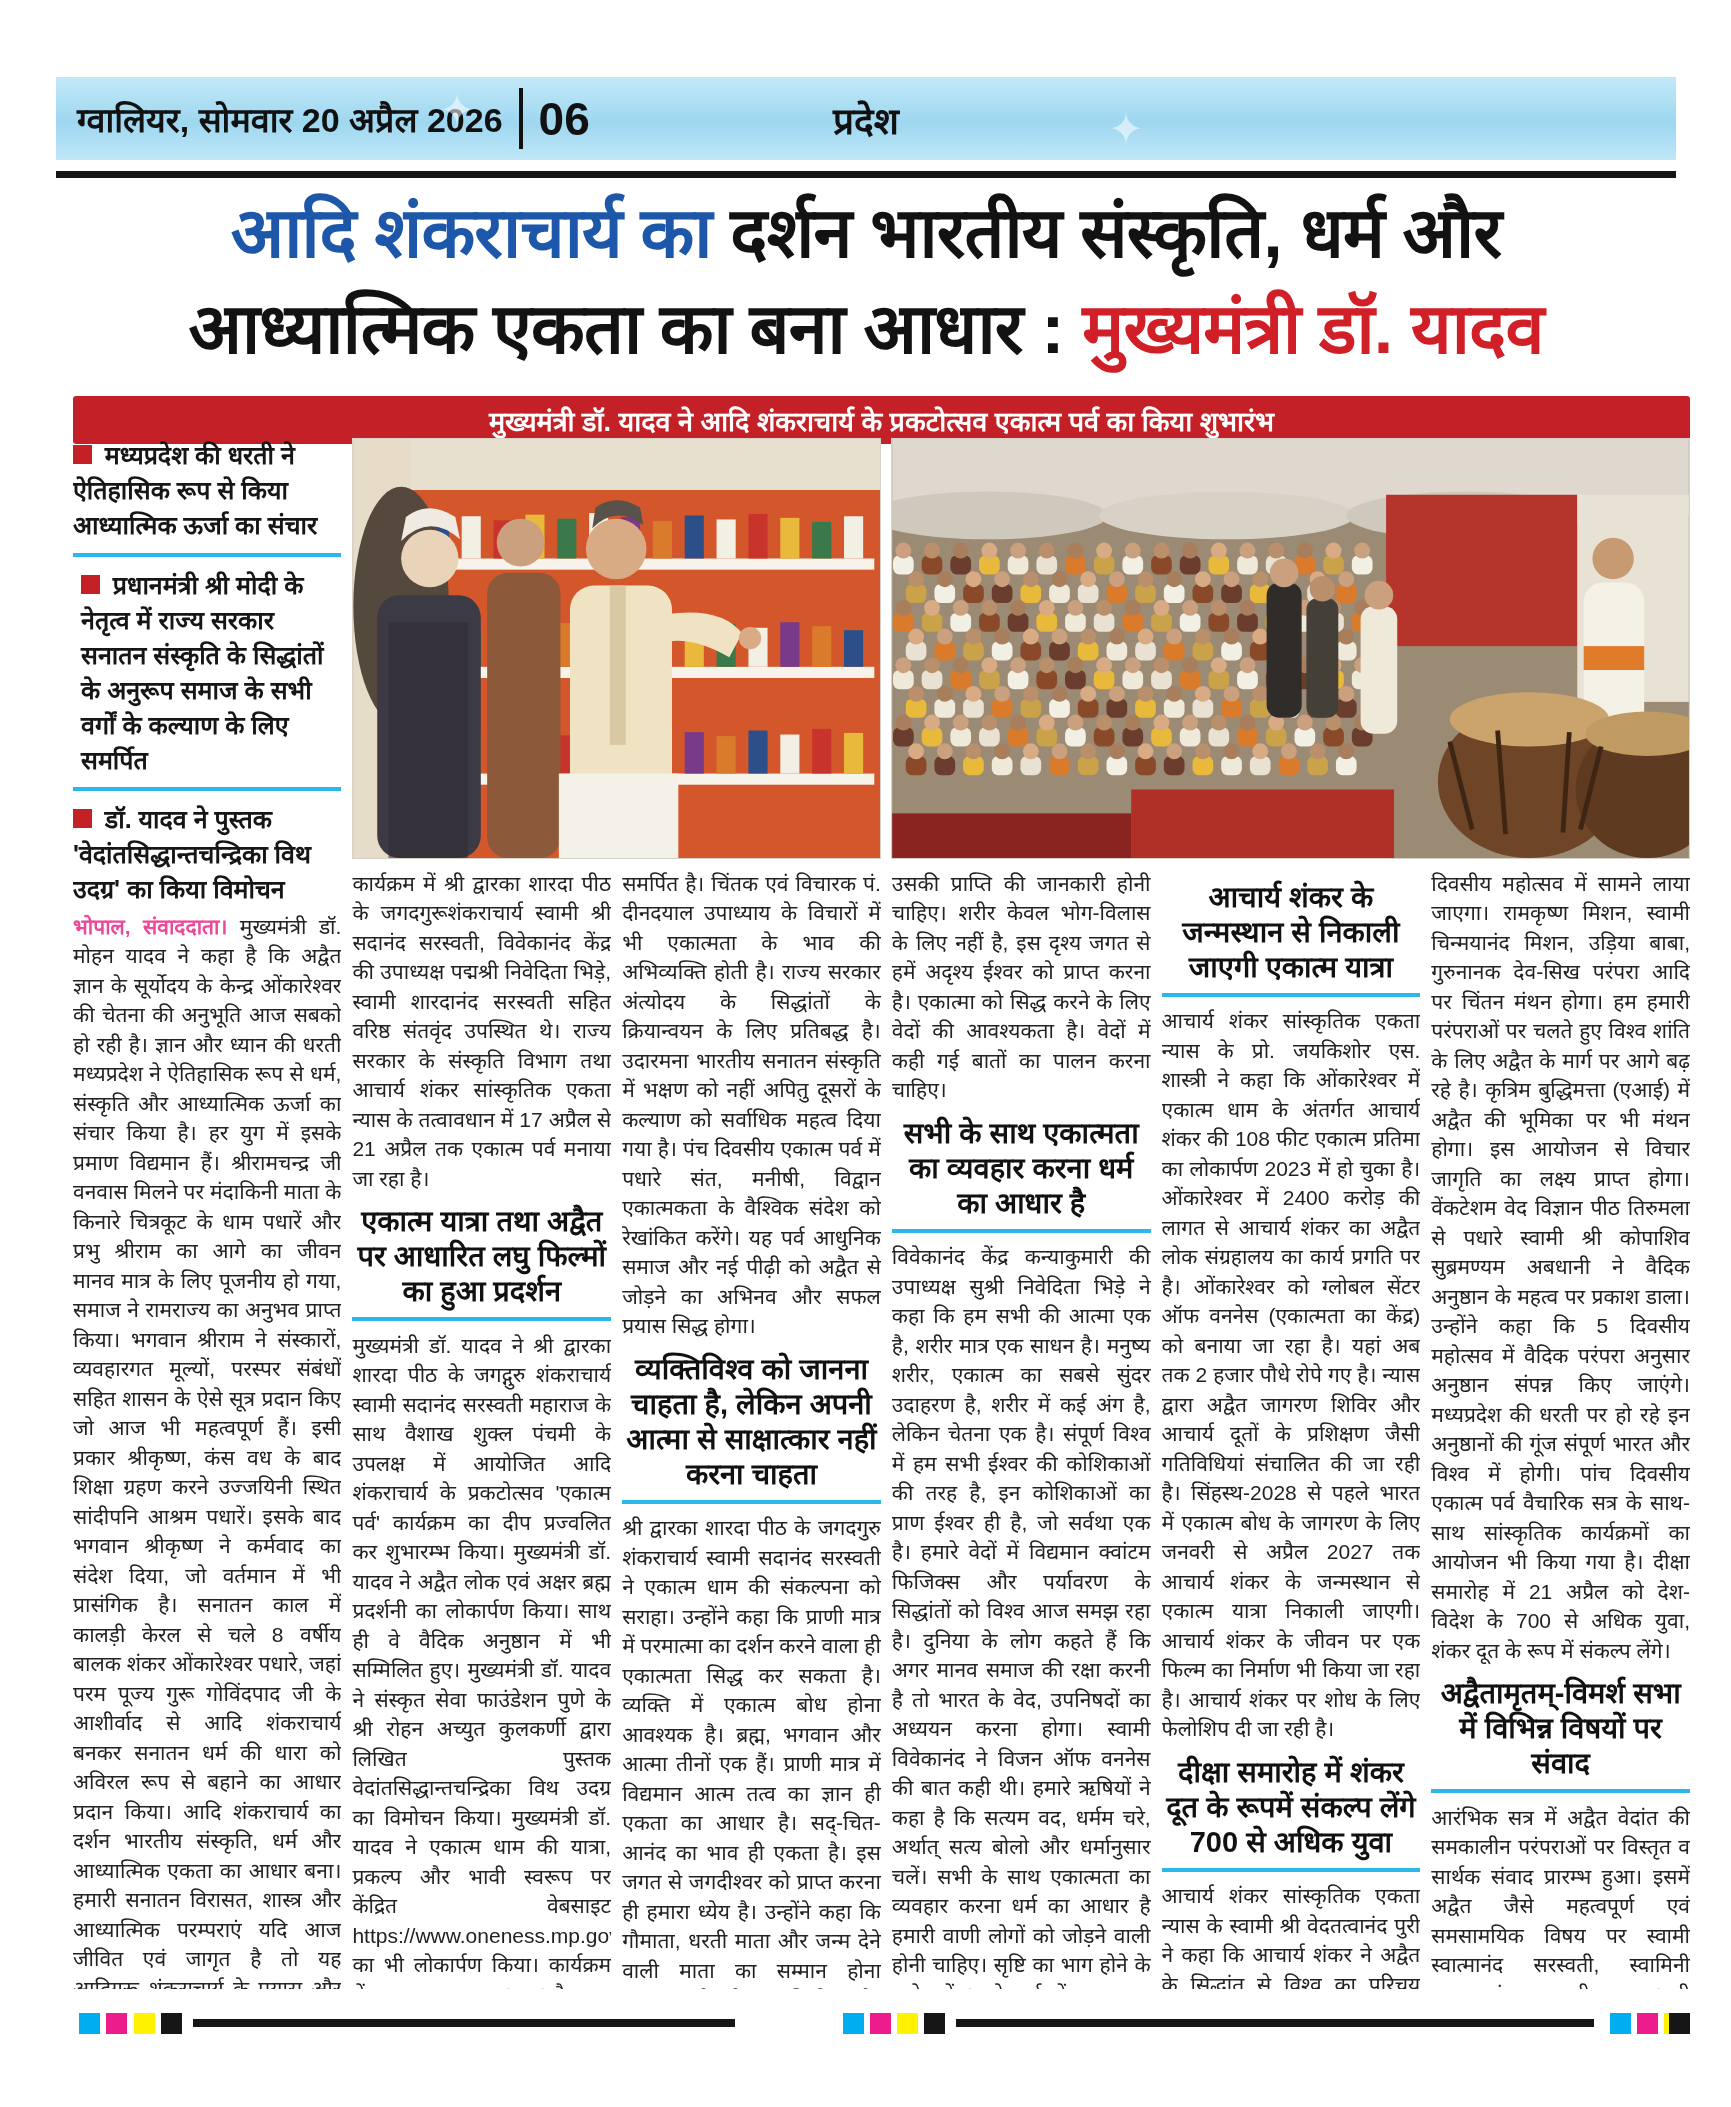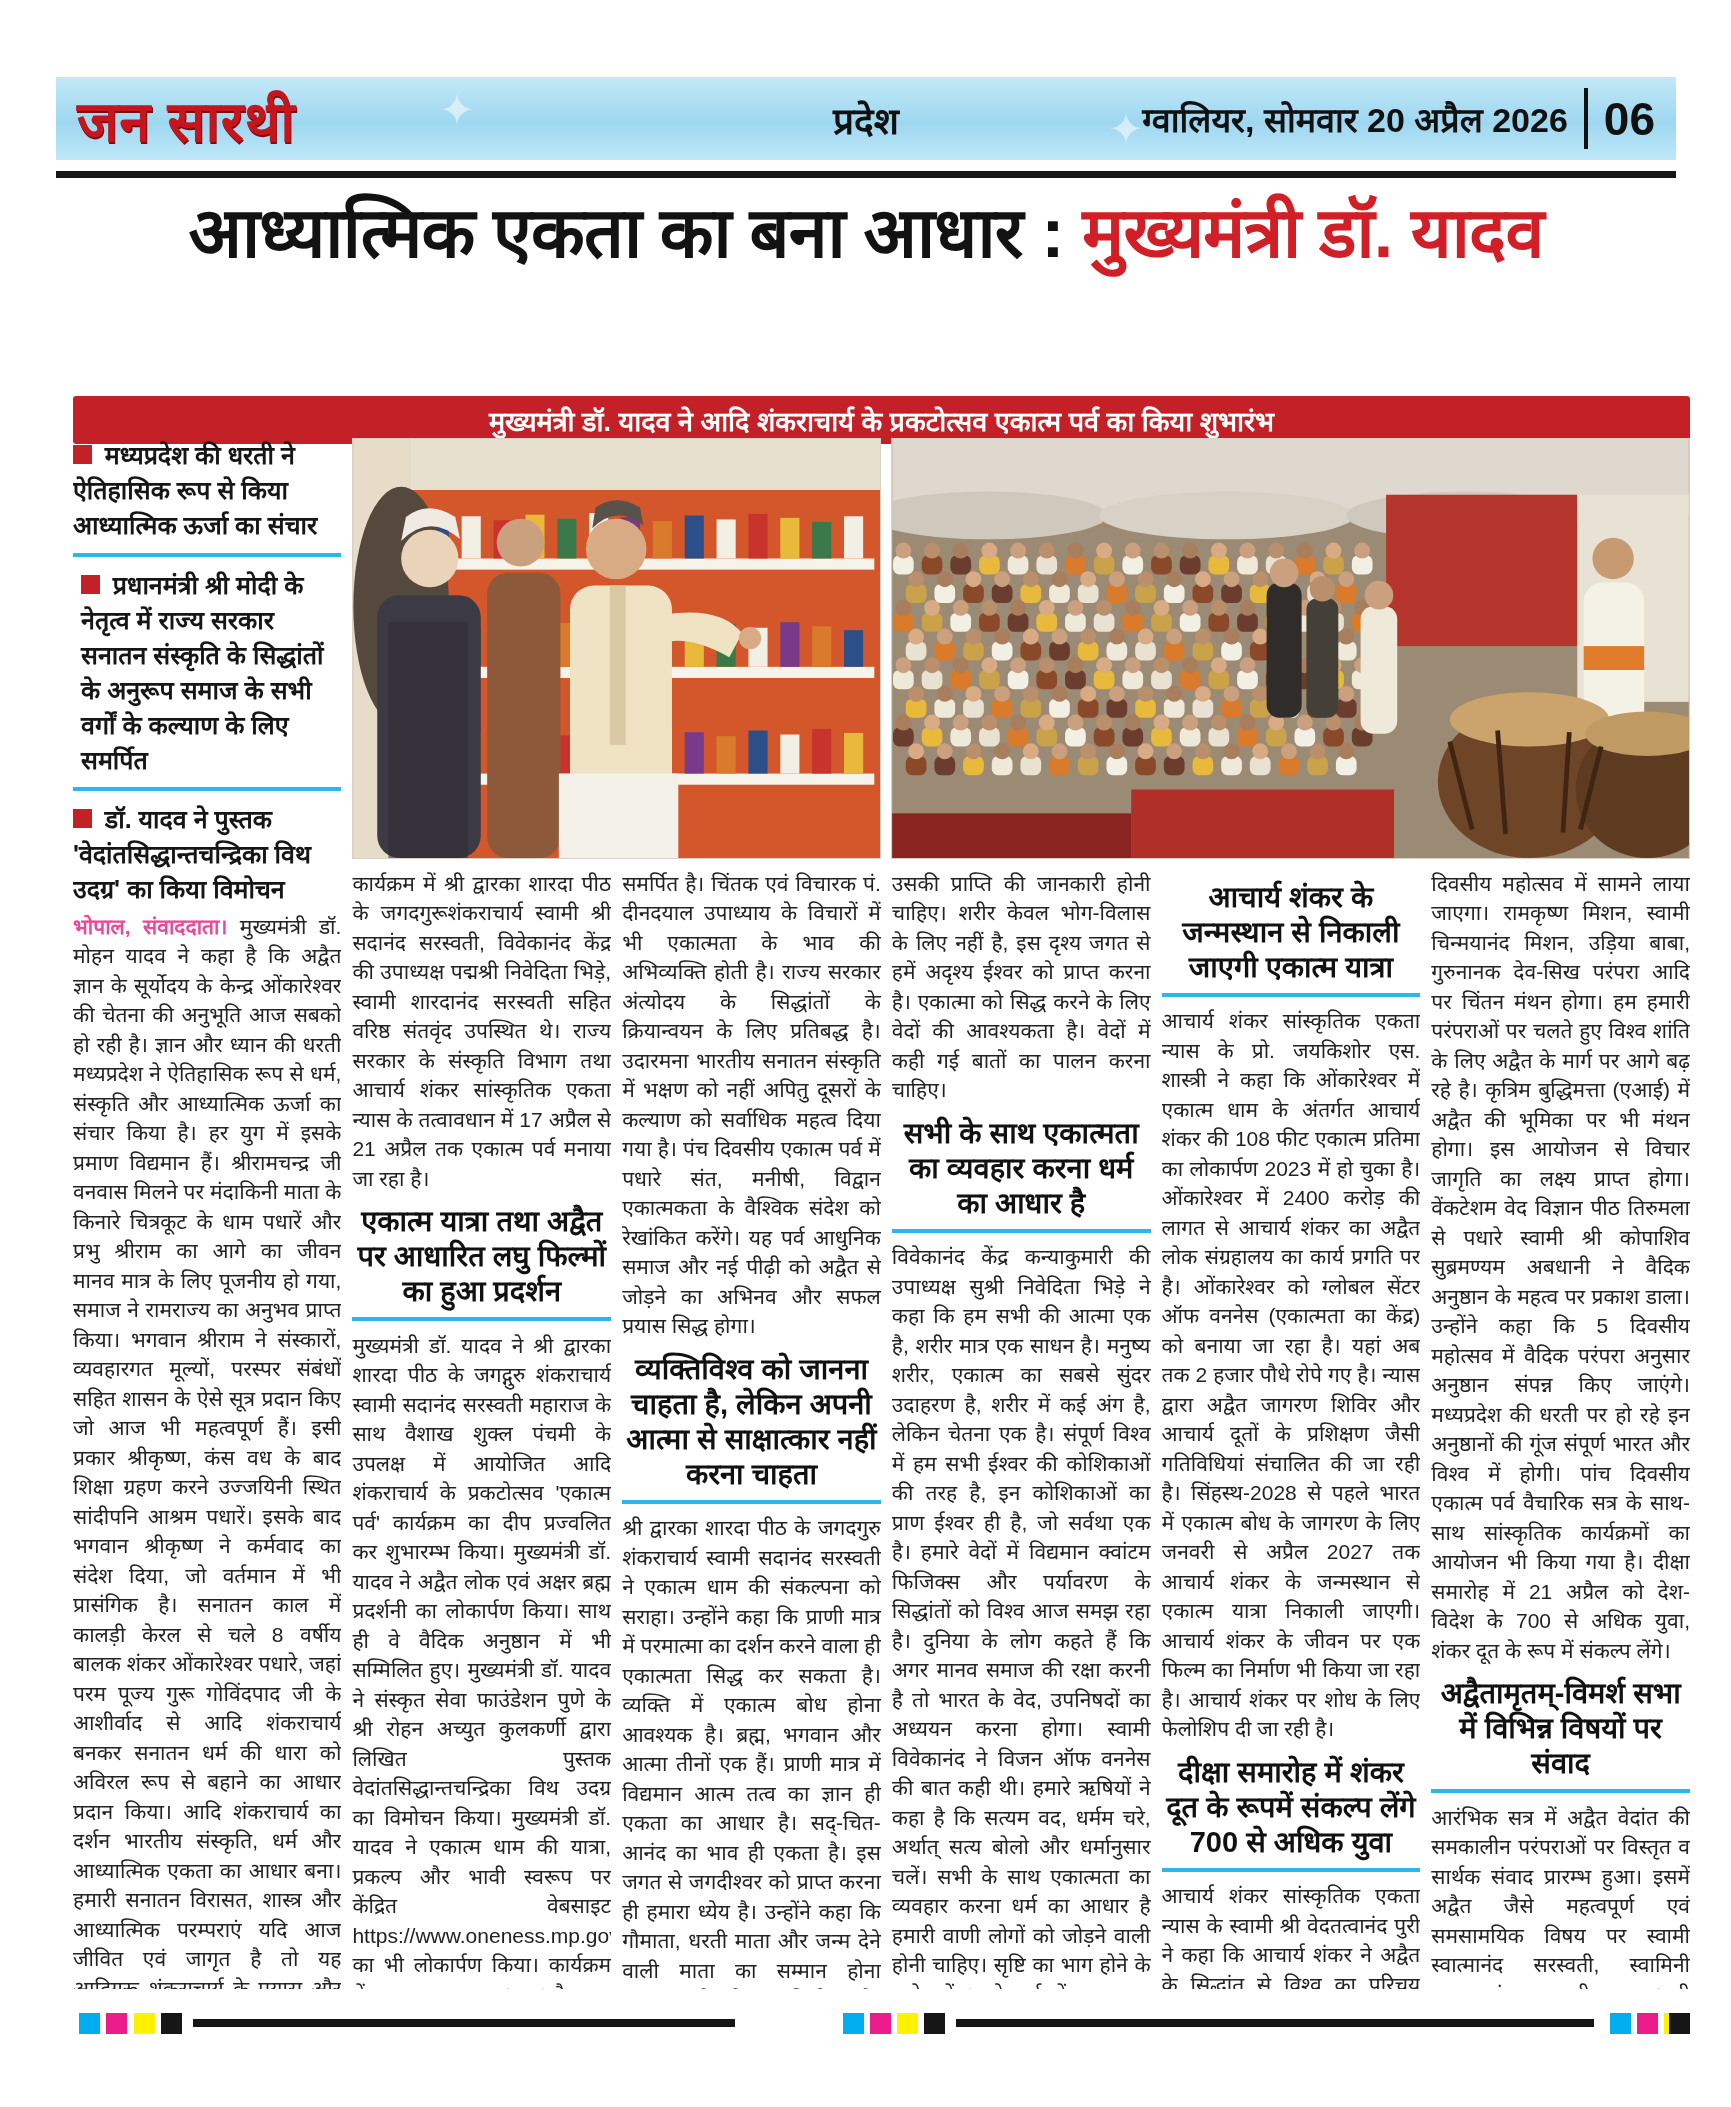--- a/index.html
+++ b/index.html
@@ -68,31 +68,31 @@
   .c-cyan{background:#00aeef;} .c-mag{background:#ec1c8d;} .c-yel{background:#fff100;} .c-blk{background:#161616;}
 </style>
 </head>
 <body>
 
 <div class="page">
 
   <div class="masthead">
     <span class="sparkle sp1">✦</span>
     <span class="sparkle sp2">✦</span>
-    <div class="logo">जन सारथी</div>
     <div class="section-name">प्रदेश</div>
     <div class="mast-right">
       <div class="dateline">ग्वालियर, सोमवार 20 अप्रैल 2026</div>
       <div class="mast-divider"></div>
       <div class="page-number">06</div>
     </div>
   </div>
   <div class="top-rule"></div>
 
   <div class="headline">
+    <div><span class="hl-blue">आदि शंकराचार्य का</span><span> दर्शन भारतीय संस्कृति, धर्म और</span></div>
     <div><span>आध्यात्मिक एकता का बना आधार : </span><span class="hl-red">मुख्यमंत्री डॉ. यादव</span></div>
   </div>
 
   <div class="strap">
     <span>मुख्यमंत्री डॉ. यादव ने आदि शंकराचार्य के प्रकटोत्सव एकात्म पर्व का किया शुभारंभ</span>
   </div>
 
   <div class="content">
 
     <div class="col1 story-col">

